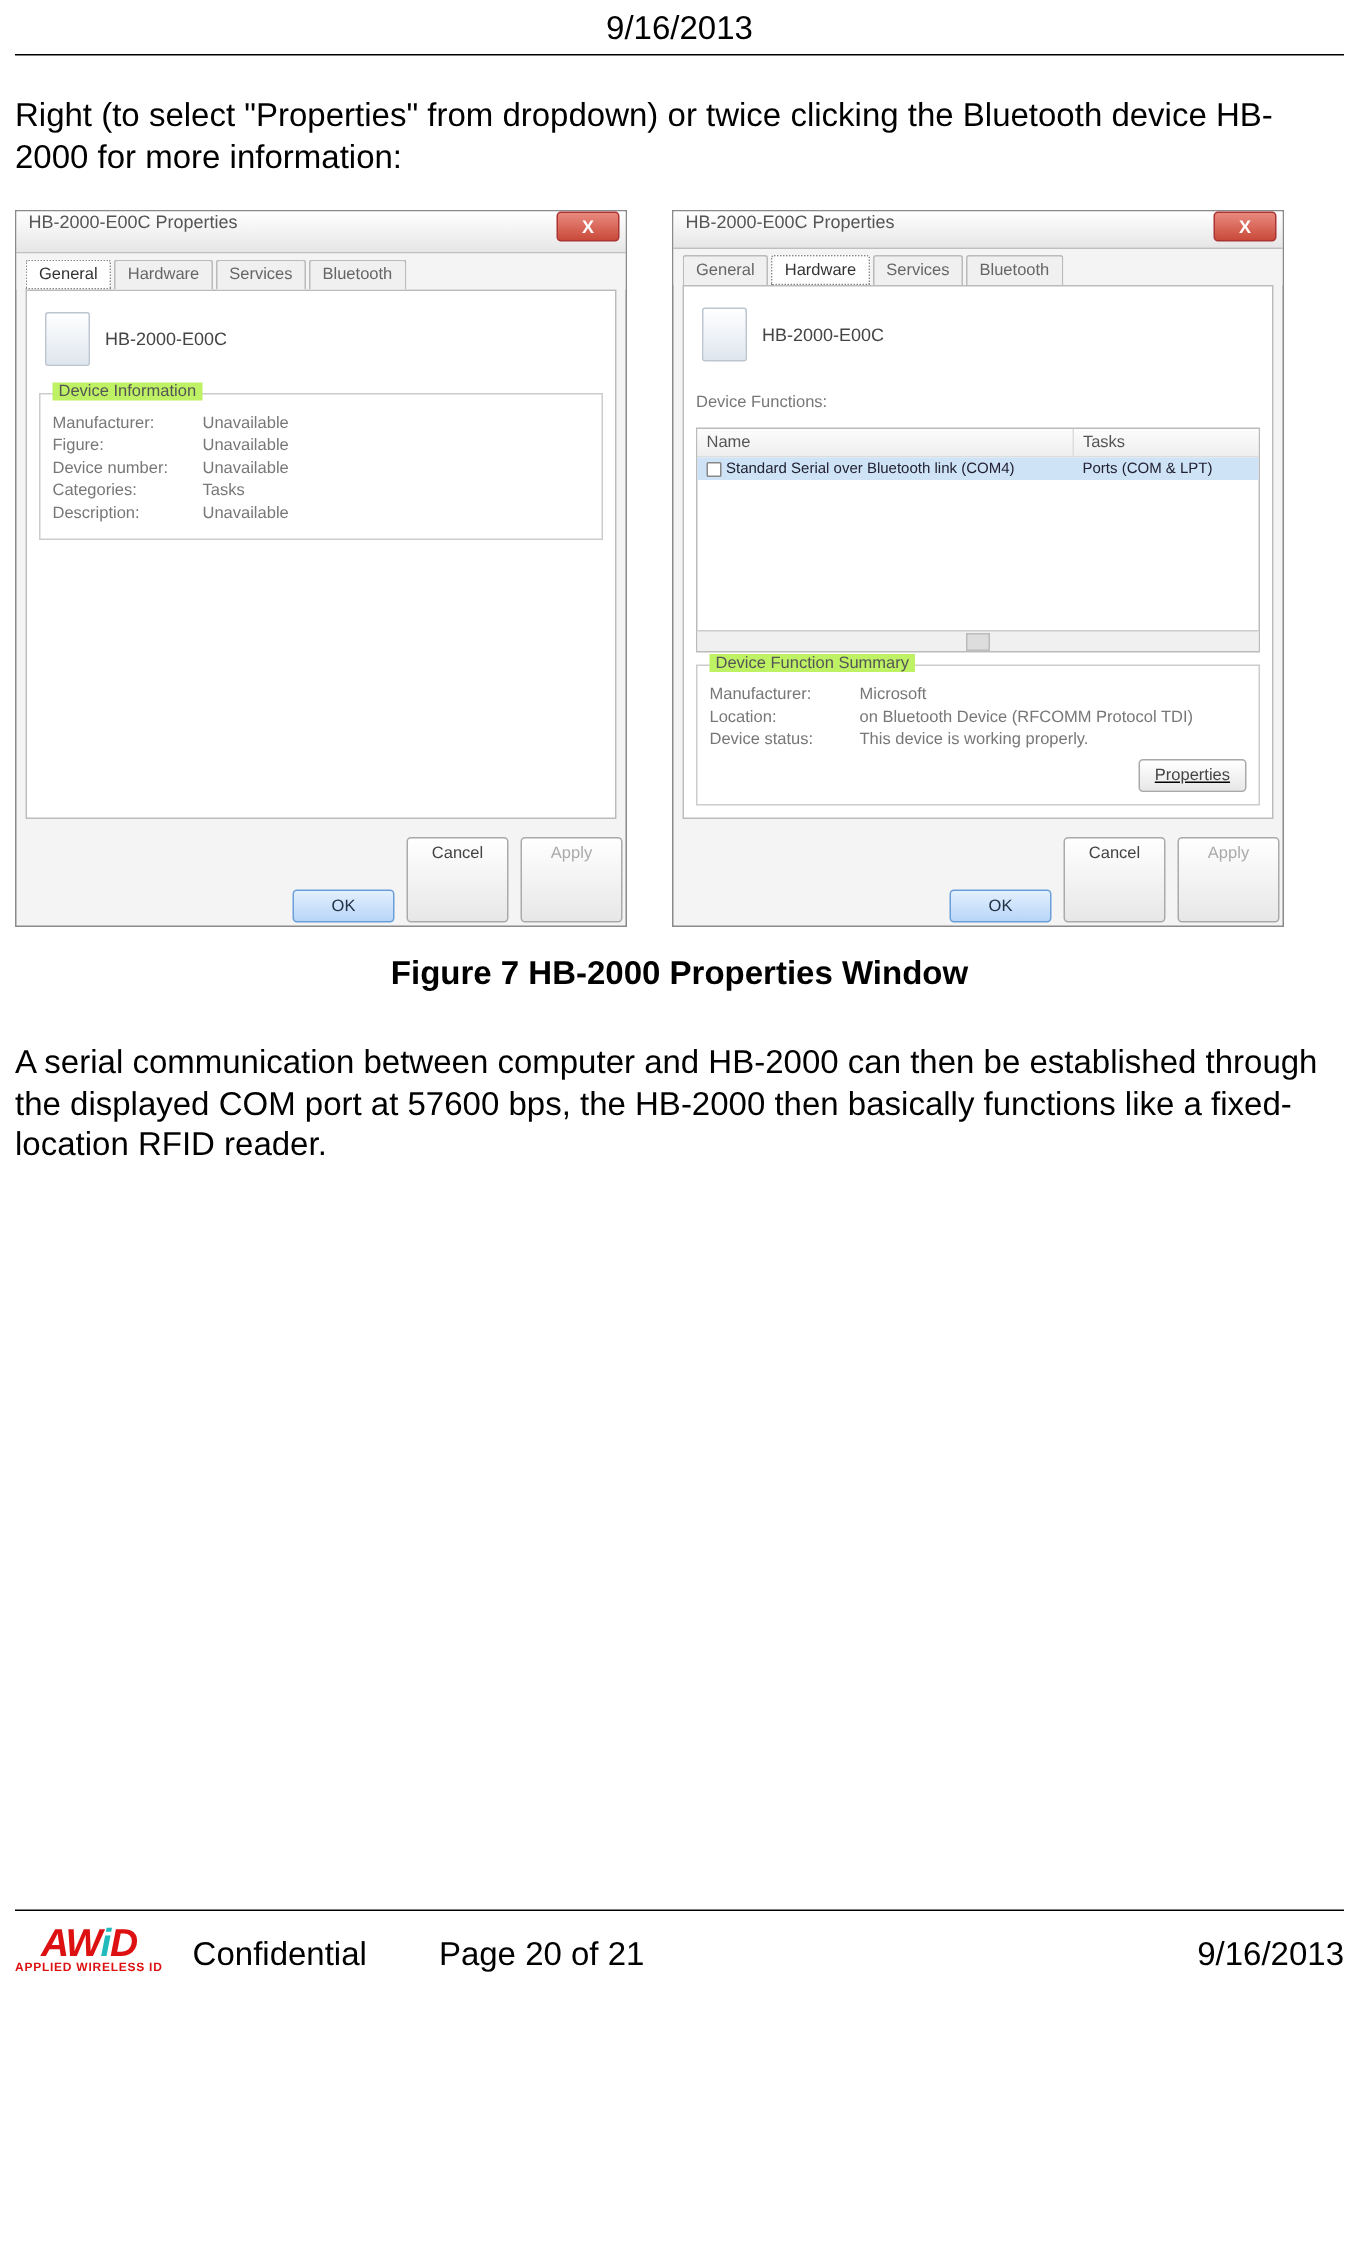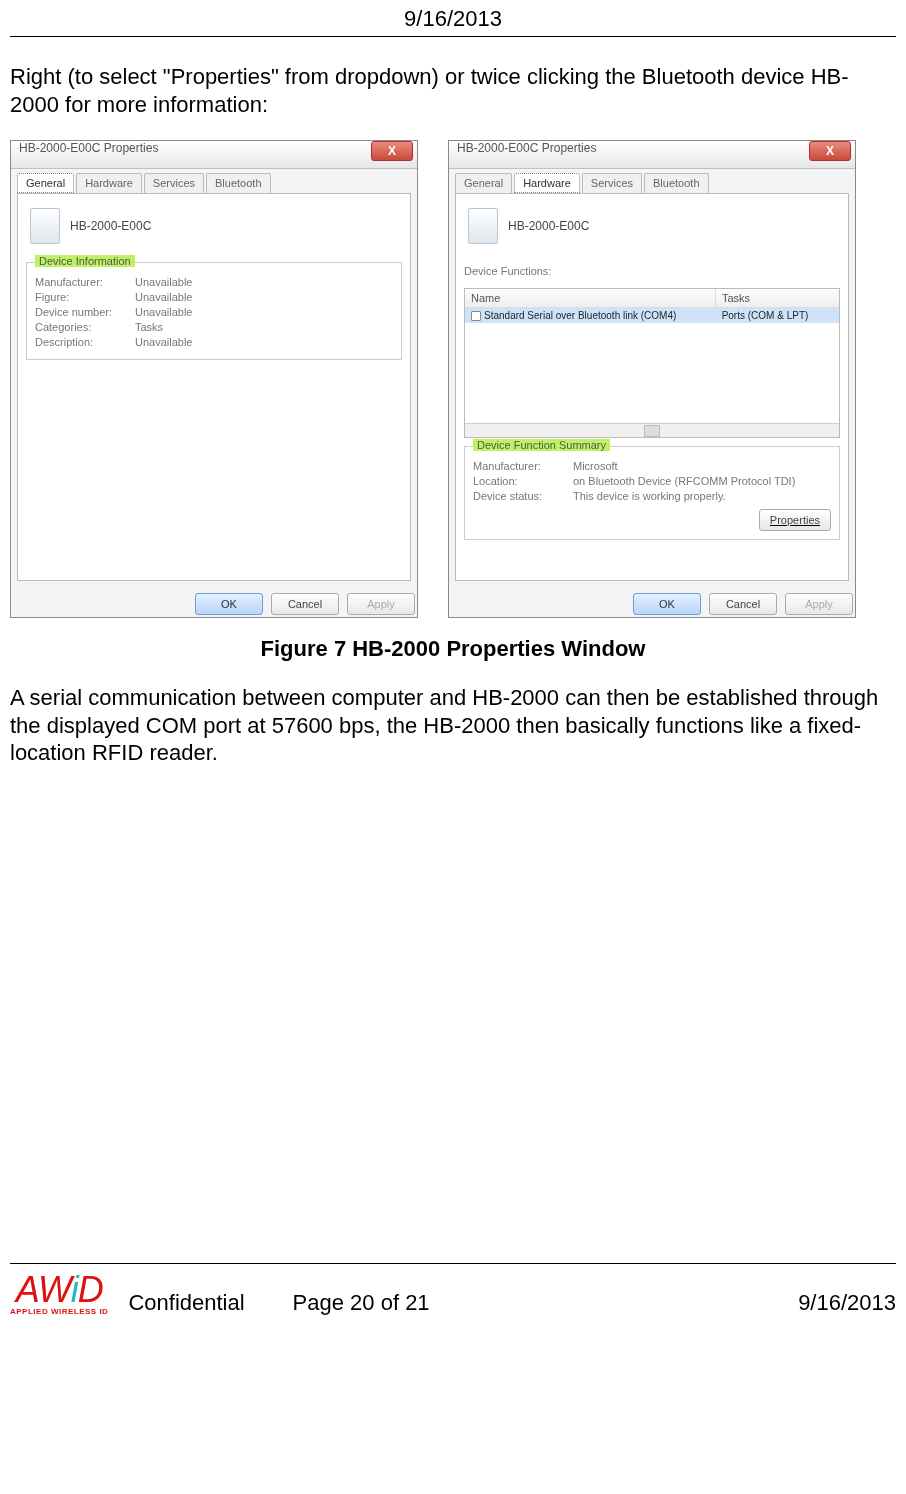--- a/index.html
+++ b/index.html
@@ -205,45 +205,46 @@
     border: 1px solid #aaa;
     border-radius: 3px;
     text-align: center;
     color: #444;
     filter: blur(0.3px);
   }
   .wbtn.primary {
     background: linear-gradient(to bottom, #e3f0ff, #b8d5f8);
     border: 1px solid #6a9ed9;
     color: #234;
+    margin-top: 35px;
   }
   .wbtn.disabled { color: #aaa; }
   .caption {
     text-align: center;
     font-weight: bold;
     font-size: 22px;
-    margin: 14px 0 22px 0;
+    margin: 14px 0 32px 0;
   }
   .footer {
     position: absolute;
     left: 10px; right: 10px;
     bottom: 12px;
     border-top: 1.5px solid #000;
     padding-top: 8px;
     display: flex;
     align-items: flex-end;
     justify-content: space-between;
     font-size: 22px;
   }
   .footer-left { display: flex; align-items: flex-end; gap: 20px; }
   .logo { display: flex; flex-direction: column; align-items: center; line-height: 1; }
   .logo-top {
     font-family: Arial, sans-serif;
-    font-weight: 400;
-    font-size: 36px;
+    font-weight: 700;
+    font-size: 26px;
     letter-spacing: -1px;
     font-style: italic;
   }
   .logo-top .a1 { color: #d11; }
   .logo-top .w  { color: #d11; }
   .logo-top .i  { color: #2bb; position:relative; }
   .logo-top .d  { color: #d11; }
   .logo-sub {
     font-size: 8px;
     letter-spacing: 0.5px;

